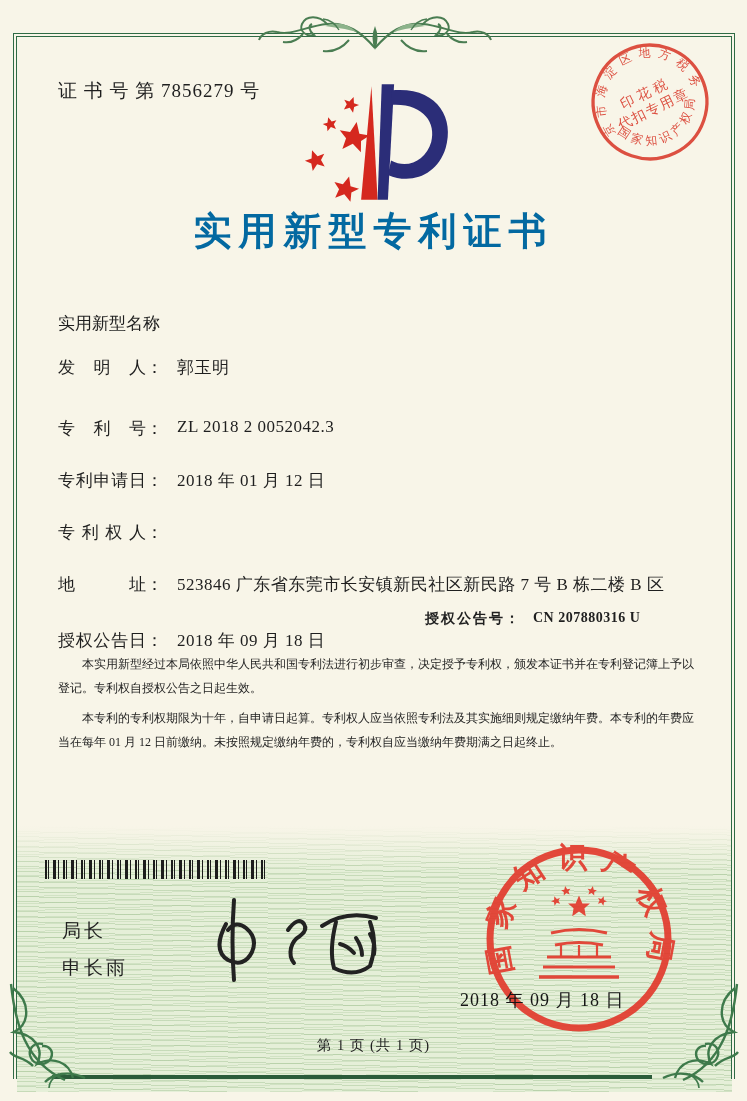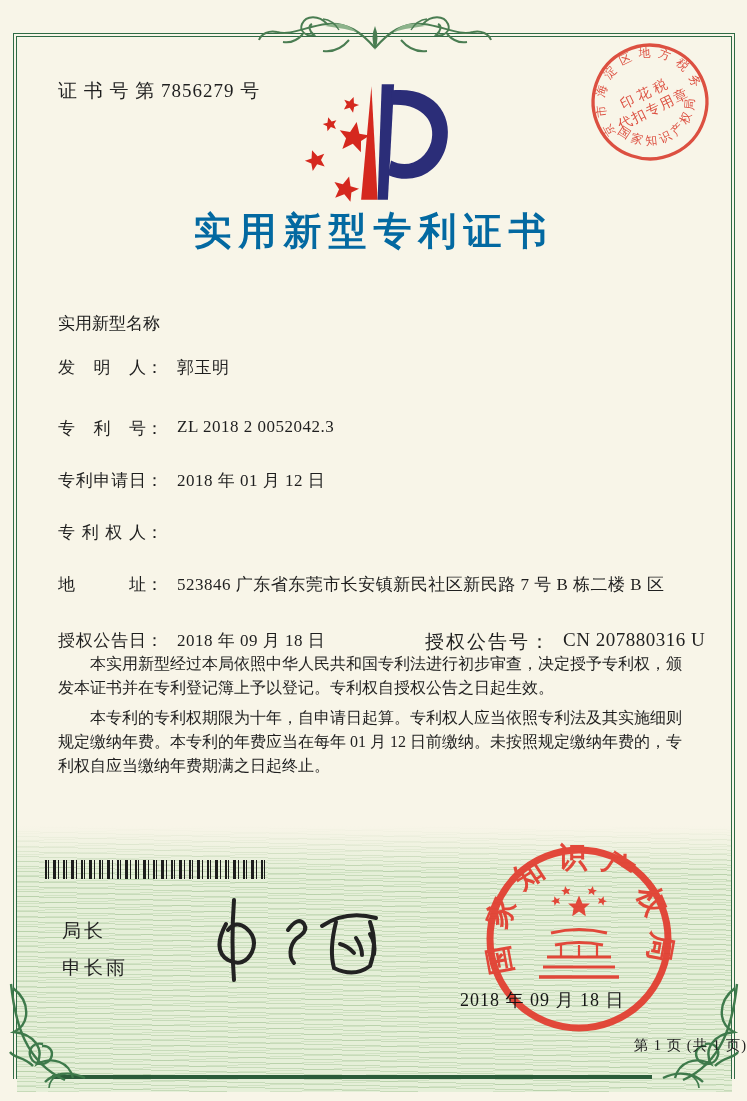--- a/index.html
+++ b/index.html
@@ -29,34 +29,34 @@
   }
   .bottom-line{left:52px;width:600px;top:1075px;height:4px;background:#2b5c3a;}
   
   .cert-no{left:58px;top:78px;font-size:19px;letter-spacing:1px;}
   .title{left:0;top:206px;width:747px;text-align:center;font-size:38px;font-weight:700;letter-spacing:7px;color:#0369a1;}
   
   .f-row{position:absolute;left:58px;display:flex;align-items:flex-start;font-size:17px;}
   .f-label{display:inline-block;width:88px;text-align:justify;text-align-last:justify;white-space:nowrap;}
   .f-value{margin-left:14px;letter-spacing:.5px;}
   .addr .f-value{width:505px;line-height:23px;}
-  .grant-no{position:absolute;left:425px;top:629px;font-size:19px;display:flex;}
+  .grant-no{position:absolute;left:425px;top:610px;font-size:14px;display:flex;font-weight:bold;}
   .grant-no .g-label{letter-spacing:2px;}
   
-  .paras{left:58px;top:652px;width:636px;font-size:16px;line-height:24px;}
+  .paras{left:58px;top:652px;width:636px;font-size:12px;line-height:24px;}
   .paras p{margin:0 0 6px 0;text-indent:2em;}
   
   .barcode{left:45px;top:860px;width:222px;height:19px;
     background:repeating-linear-gradient(90deg,#1c1c1c 0 2px,transparent 2px 3px,#1c1c1c 3px 4px,transparent 4px 8px,#1c1c1c 8px 11px,transparent 11px 13px,#1c1c1c 13px 14px,transparent 14px 18px);}
   .signer-title{left:62px;top:918px;font-size:19px;letter-spacing:3px;}
   .signer-name{left:62px;top:955px;font-size:19px;letter-spacing:3px;}
   .signature{left:188px;top:892px;}
   .seal{left:481px;top:841px;}
   .seal-date{left:460px;top:988px;font-size:18px;letter-spacing:1px;color:#151515;}
-  .footer{left:0;top:1036px;width:747px;text-align:right;font-size:14.5px;letter-spacing:1px;}
+  .footer{left:0;top:1036px;width:747px;text-align:center;font-size:14.5px;letter-spacing:1px;}
   .tax-stamp{left:588px;top:40px;width:124px;height:124px;transform:rotate(-26deg);opacity:.88;}
   .ornament-top{left:251px;top:10px;}
   .flourish-br{left:645px;top:982px;}
   .flourish-bl{left:7px;top:982px;transform:scaleX(-1);}
   .logo{left:292px;top:84px;}
 </style>
 </head>
 <body>
 
 <div class="abs green-zone"></div>

